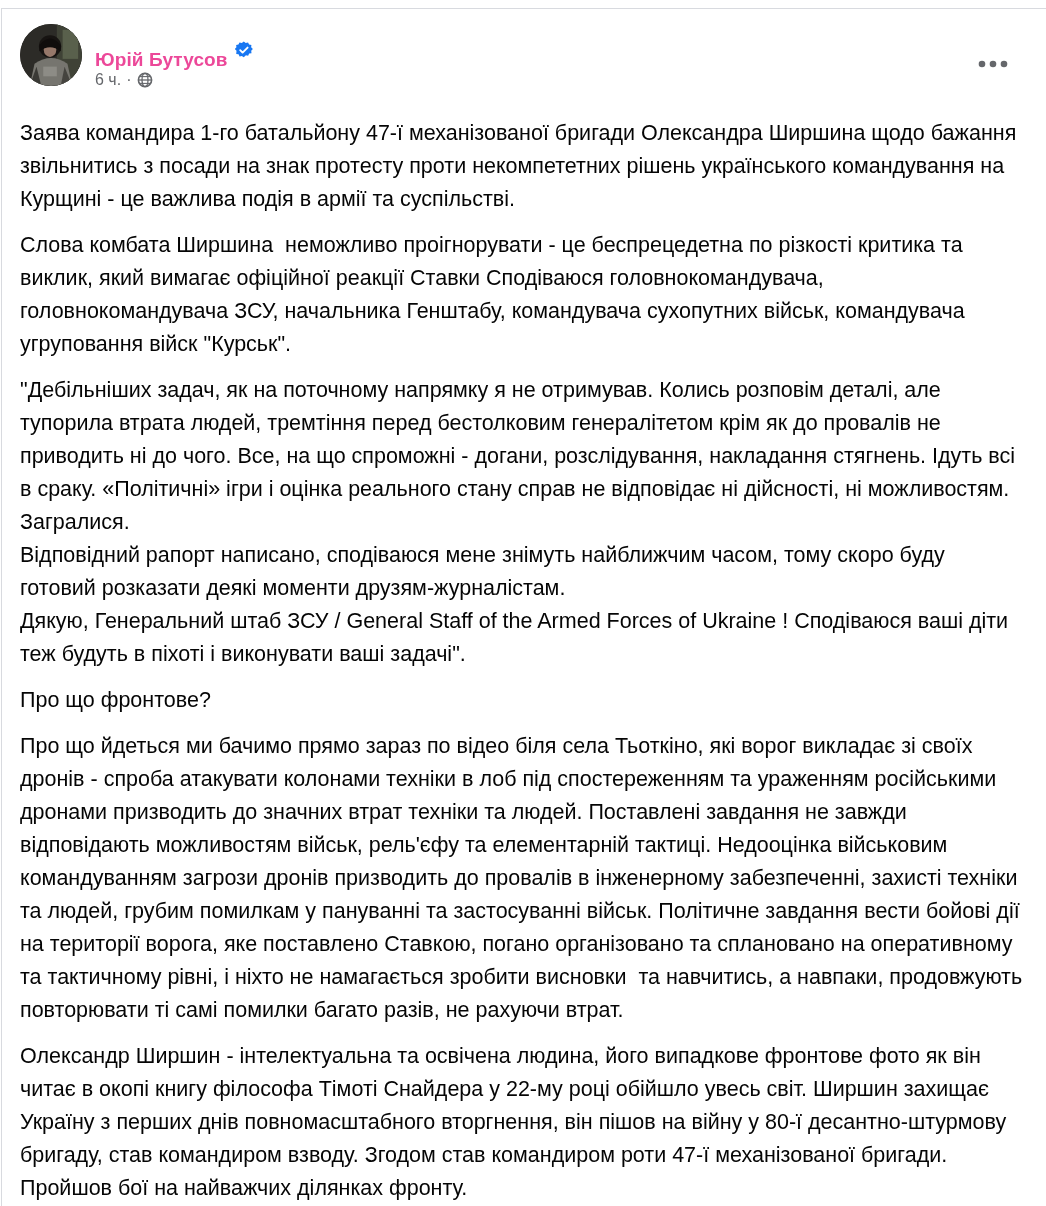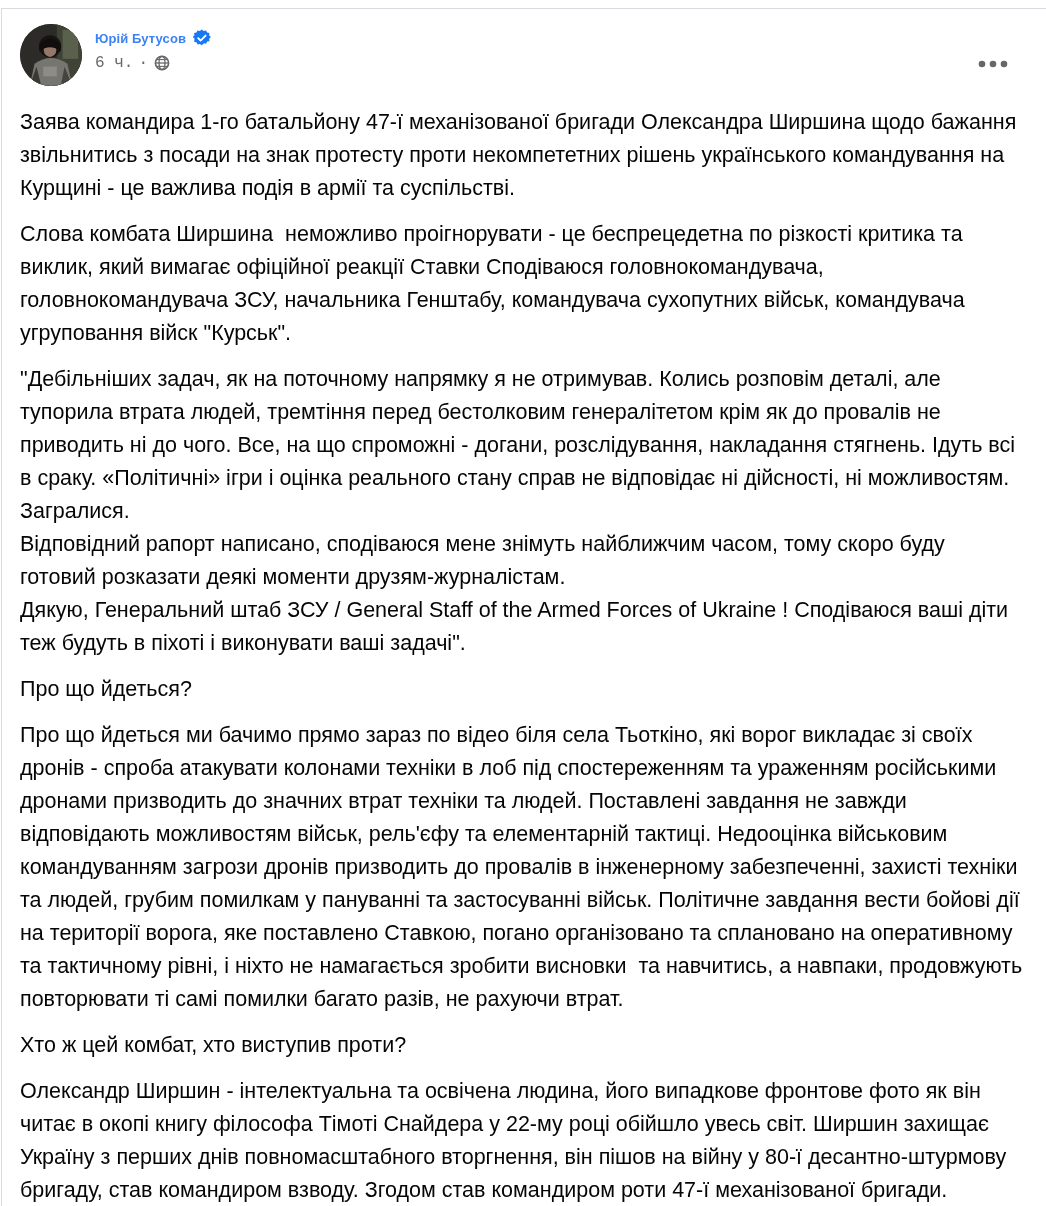--- a/index.html
+++ b/index.html
@@ -48,39 +48,38 @@
   .head-text {
     margin-left: 13px;
     padding-top: 5px;
   }
   .name-row {
     display: flex;
     align-items: center;
     gap: 7px;
   }
   .author-name {
-    font-size: 13px;
+    font-size: 19px;
     font-weight: 700;
     letter-spacing: 0.1px;
-    color: #3b82f6;
+    color: #ec4899;
     text-decoration: none;
+    margin-top: 20px;
   }
   .badge {
     display: inline-flex;
     width: 18px;
     height: 18px;
   }
   .meta-row {
     display: flex;
     align-items: center;
     gap: 5px;
-    margin-top: 7px;
     font-size: 16px;
     color: #65676b;
-    font-family: Liberation Mono, monospace;
   }
   .timestamp { color: #65676b; text-decoration: none; }
   .globe { display: inline-flex; margin-left: 1px; }
   .menu-btn {
     margin-left: auto;
     margin-top: 32px;
     margin-right: 14px;
     border: none;
     background: transparent;
     padding: 4px;
@@ -88,21 +87,21 @@
     line-height: 0;
   }
   
   .post-body {
     padding: 16px 20px 0 18px;
     font-size: 21.5px;
     line-height: 33px;
     color: #050505;
   }
   .para {
-    margin: 4px 0 13px 0;
+    margin: 12px 0 13px 0;
     white-space: pre-wrap;
   }
 </style>
 </head>
 <body>
 
 <div class="card">
 
   <header class="post-header">
 
@@ -163,19 +162,18 @@
 
   </header>
 
   <div class="post-body">
 
   <p class="para">Заява командира 1-го батальйону 47-ї механізованої бригади Олександра Ширшина щодо бажання звільнитись з посади на знак протесту проти некомпететних рішень українського командування на Курщині - це важлива подія в армії та суспільстві.</p>
       <p class="para">Слова комбата Ширшина  неможливо проігнорувати - це беспрецедетна по різкості критика та виклик, який вимагає офіційної реакції Ставки Сподіваюся головнокомандувача, головнокомандувача ЗСУ, начальника Генштабу, командувача сухопутних військ, командувача угруповання війск "Курськ".</p>
       <p class="para">"Дебільніших задач, як на поточному напрямку я не отримував. Колись розповім деталі, але тупорила втрата людей, тремтіння перед бестолковим генералітетом крім як до провалів не приводить ні до чого. Все, на що спроможні - догани, розслідування, накладання стягнень. Ідуть всі в сраку. «Політичні» ігри і оцінка реального стану справ не відповідає ні дійсності, ні можливостям. Загралися.
 Відповідний рапорт написано, сподіваюся мене знімуть найближчим часом, тому скоро буду готовий розказати деякі моменти друзям-журналістам.
 Дякую, Генеральний штаб ЗСУ / General Staff of the Armed Forces of Ukraine ! Сподіваюся ваші діти теж будуть в піхоті і виконувати ваші задачі".</p>
-      <p class="para">Про що йдеться?</p>
+      <p class="para">Про що фронтове?</p>
       <p class="para">Про що йдеться ми бачимо прямо зараз по відео біля села Тьоткіно, які ворог викладає зі своїх дронів - спроба атакувати колонами техніки в лоб під спостереженням та ураженням російськими дронами призводить до значних втрат техніки та людей. Поставлені завдання не завжди відповідають можливостям військ, рель'єфу та елементарній тактиці. Недооцінка військовим командуванням загрози дронів призводить до провалів в інженерному забезпеченні, захисті техніки та людей, грубим помилкам у пануванні та застосуванні військ. Політичне завдання вести бойові дії на території ворога, яке поставлено Ставкою, погано організовано та сплановано на оперативному та тактичному рівні, і ніхто не намагається зробити висновки  та навчитись, а навпаки, продовжують повторювати ті самі помилки багато разів, не рахуючи втрат.</p>
-      <p class="para">Хто ж цей комбат, хто виступив проти?</p>
       <p class="para">Олександр Ширшин - інтелектуальна та освічена людина, його випадкове фронтове фото як він читає в окопі книгу філософа Тімоті Снайдера у 22-му році обійшло увесь світ. Ширшин захищає Україну з перших днів повномасштабного вторгнення, він пішов на війну у 80-ї десантно-штурмову бригаду, став командиром взводу. Згодом став командиром роти 47-ї механізованої бригади. Пройшов бої на найважчих ділянках фронту.</p>
     </div>
 
 </div>
 
 </body></html>

